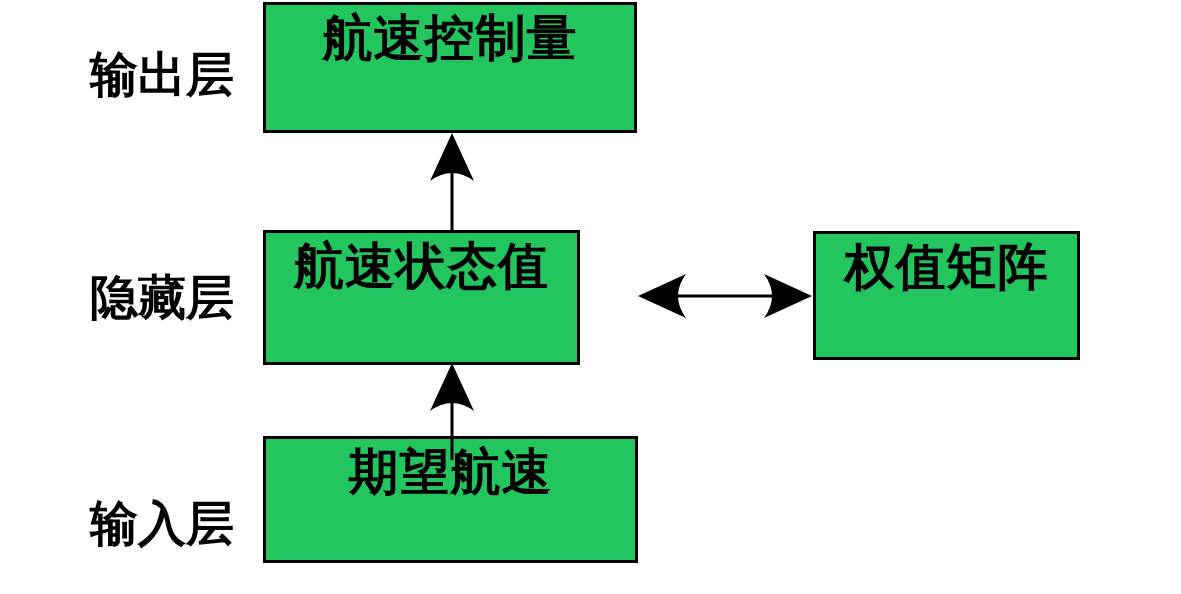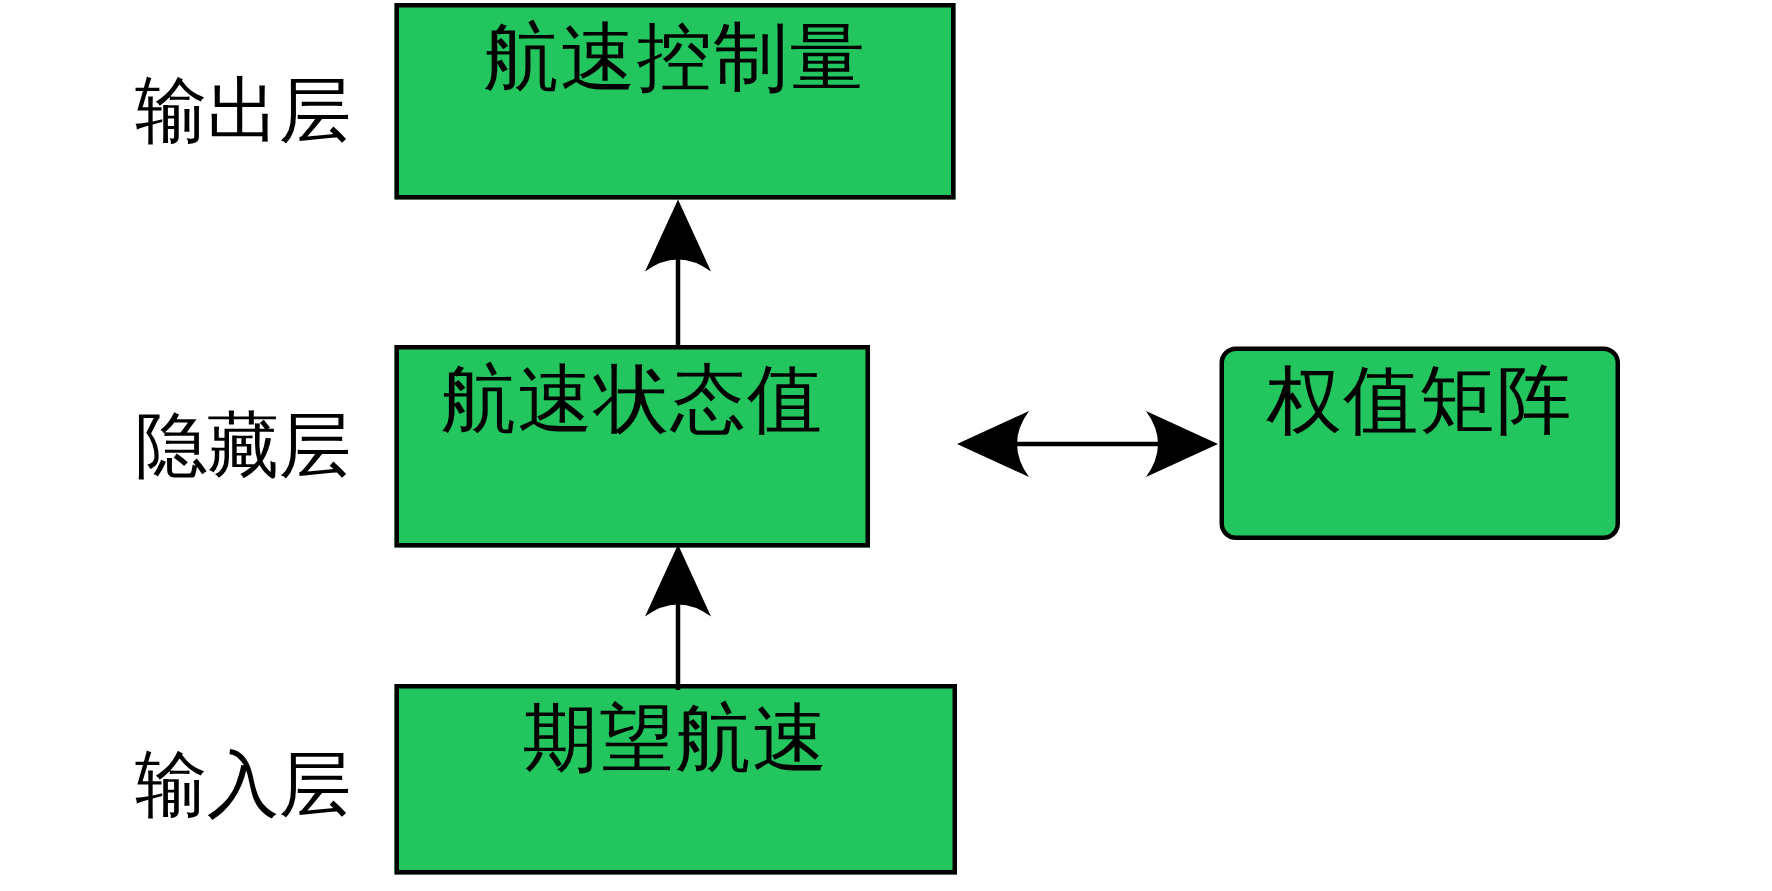--- a/index.html
+++ b/index.html
@@ -8,39 +8,40 @@
     background: #ffffff;
   }
   .canvas {
     position: relative;
     width: 1181px;
     height: 594px;
     background: #ffffff;
     font-family: "Liberation Serif", "DejaVu Serif", serif;
     color: #000000;
     overflow: hidden;
+    font-weight: bold;
   }
   .node {
     position: absolute;
     box-sizing: border-box;
     border: 3px solid #000000;
     background: #22c55e;
     display: flex;
     align-items: flex-start;
     justify-content: center;
   }
   .node span {
     font-size: 50px;
     letter-spacing: 1px;
     white-space: nowrap;
   }
   .node-output { left: 263px; top: 2px;   width: 374px; height: 131px; }
   .node-hidden { left: 263px; top: 230px; width: 317px; height: 135px; }
-  .node-input  { left: 263px; top: 456px; width: 375px; height: 127px; }
-  .node-weights{ left: 813px; top: 231px; width: 267px; height: 129px; border-radius: 11px; }
+  .node-input  { left: 263px; top: 436px; width: 375px; height: 127px; }
+  .node-weights{ left: 813px; top: 231px; width: 267px; height: 129px; }
   .layer-label {
     position: absolute;
     left: 84px;
     width: 156px;
     height: 60px;
     font-size: 48px;
     line-height: 60px;
     text-align: center;
     white-space: nowrap;
   }

